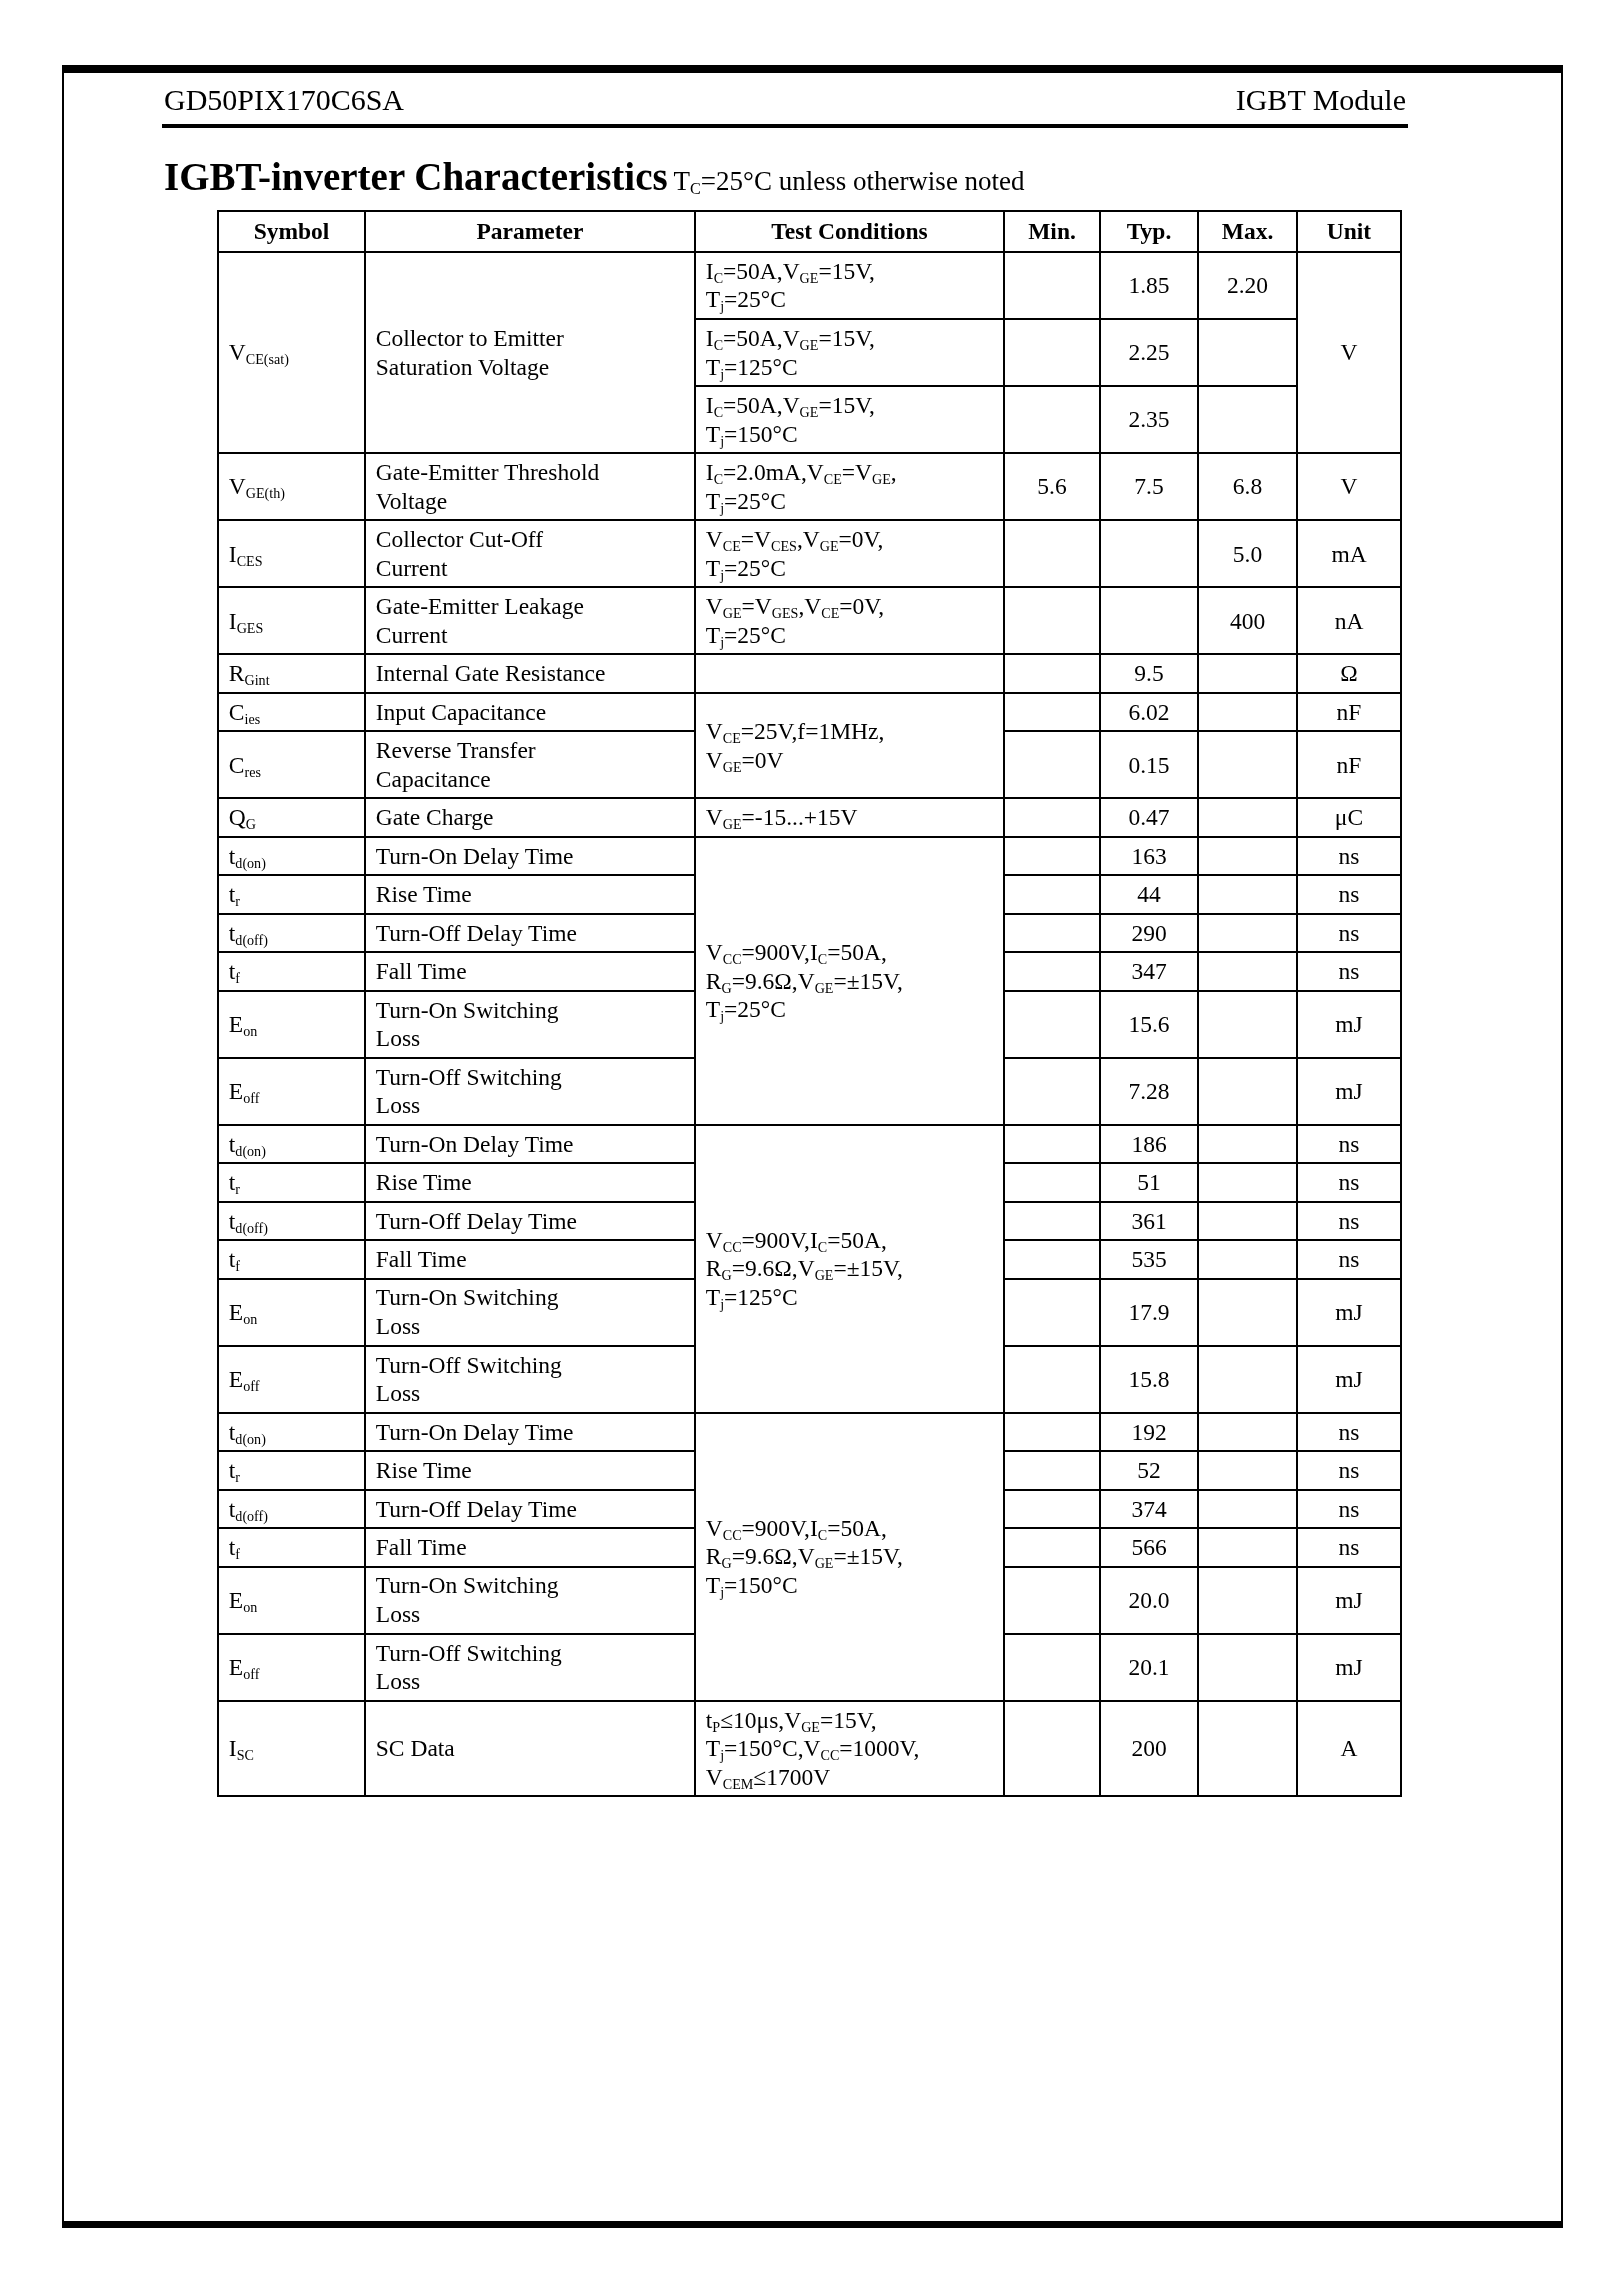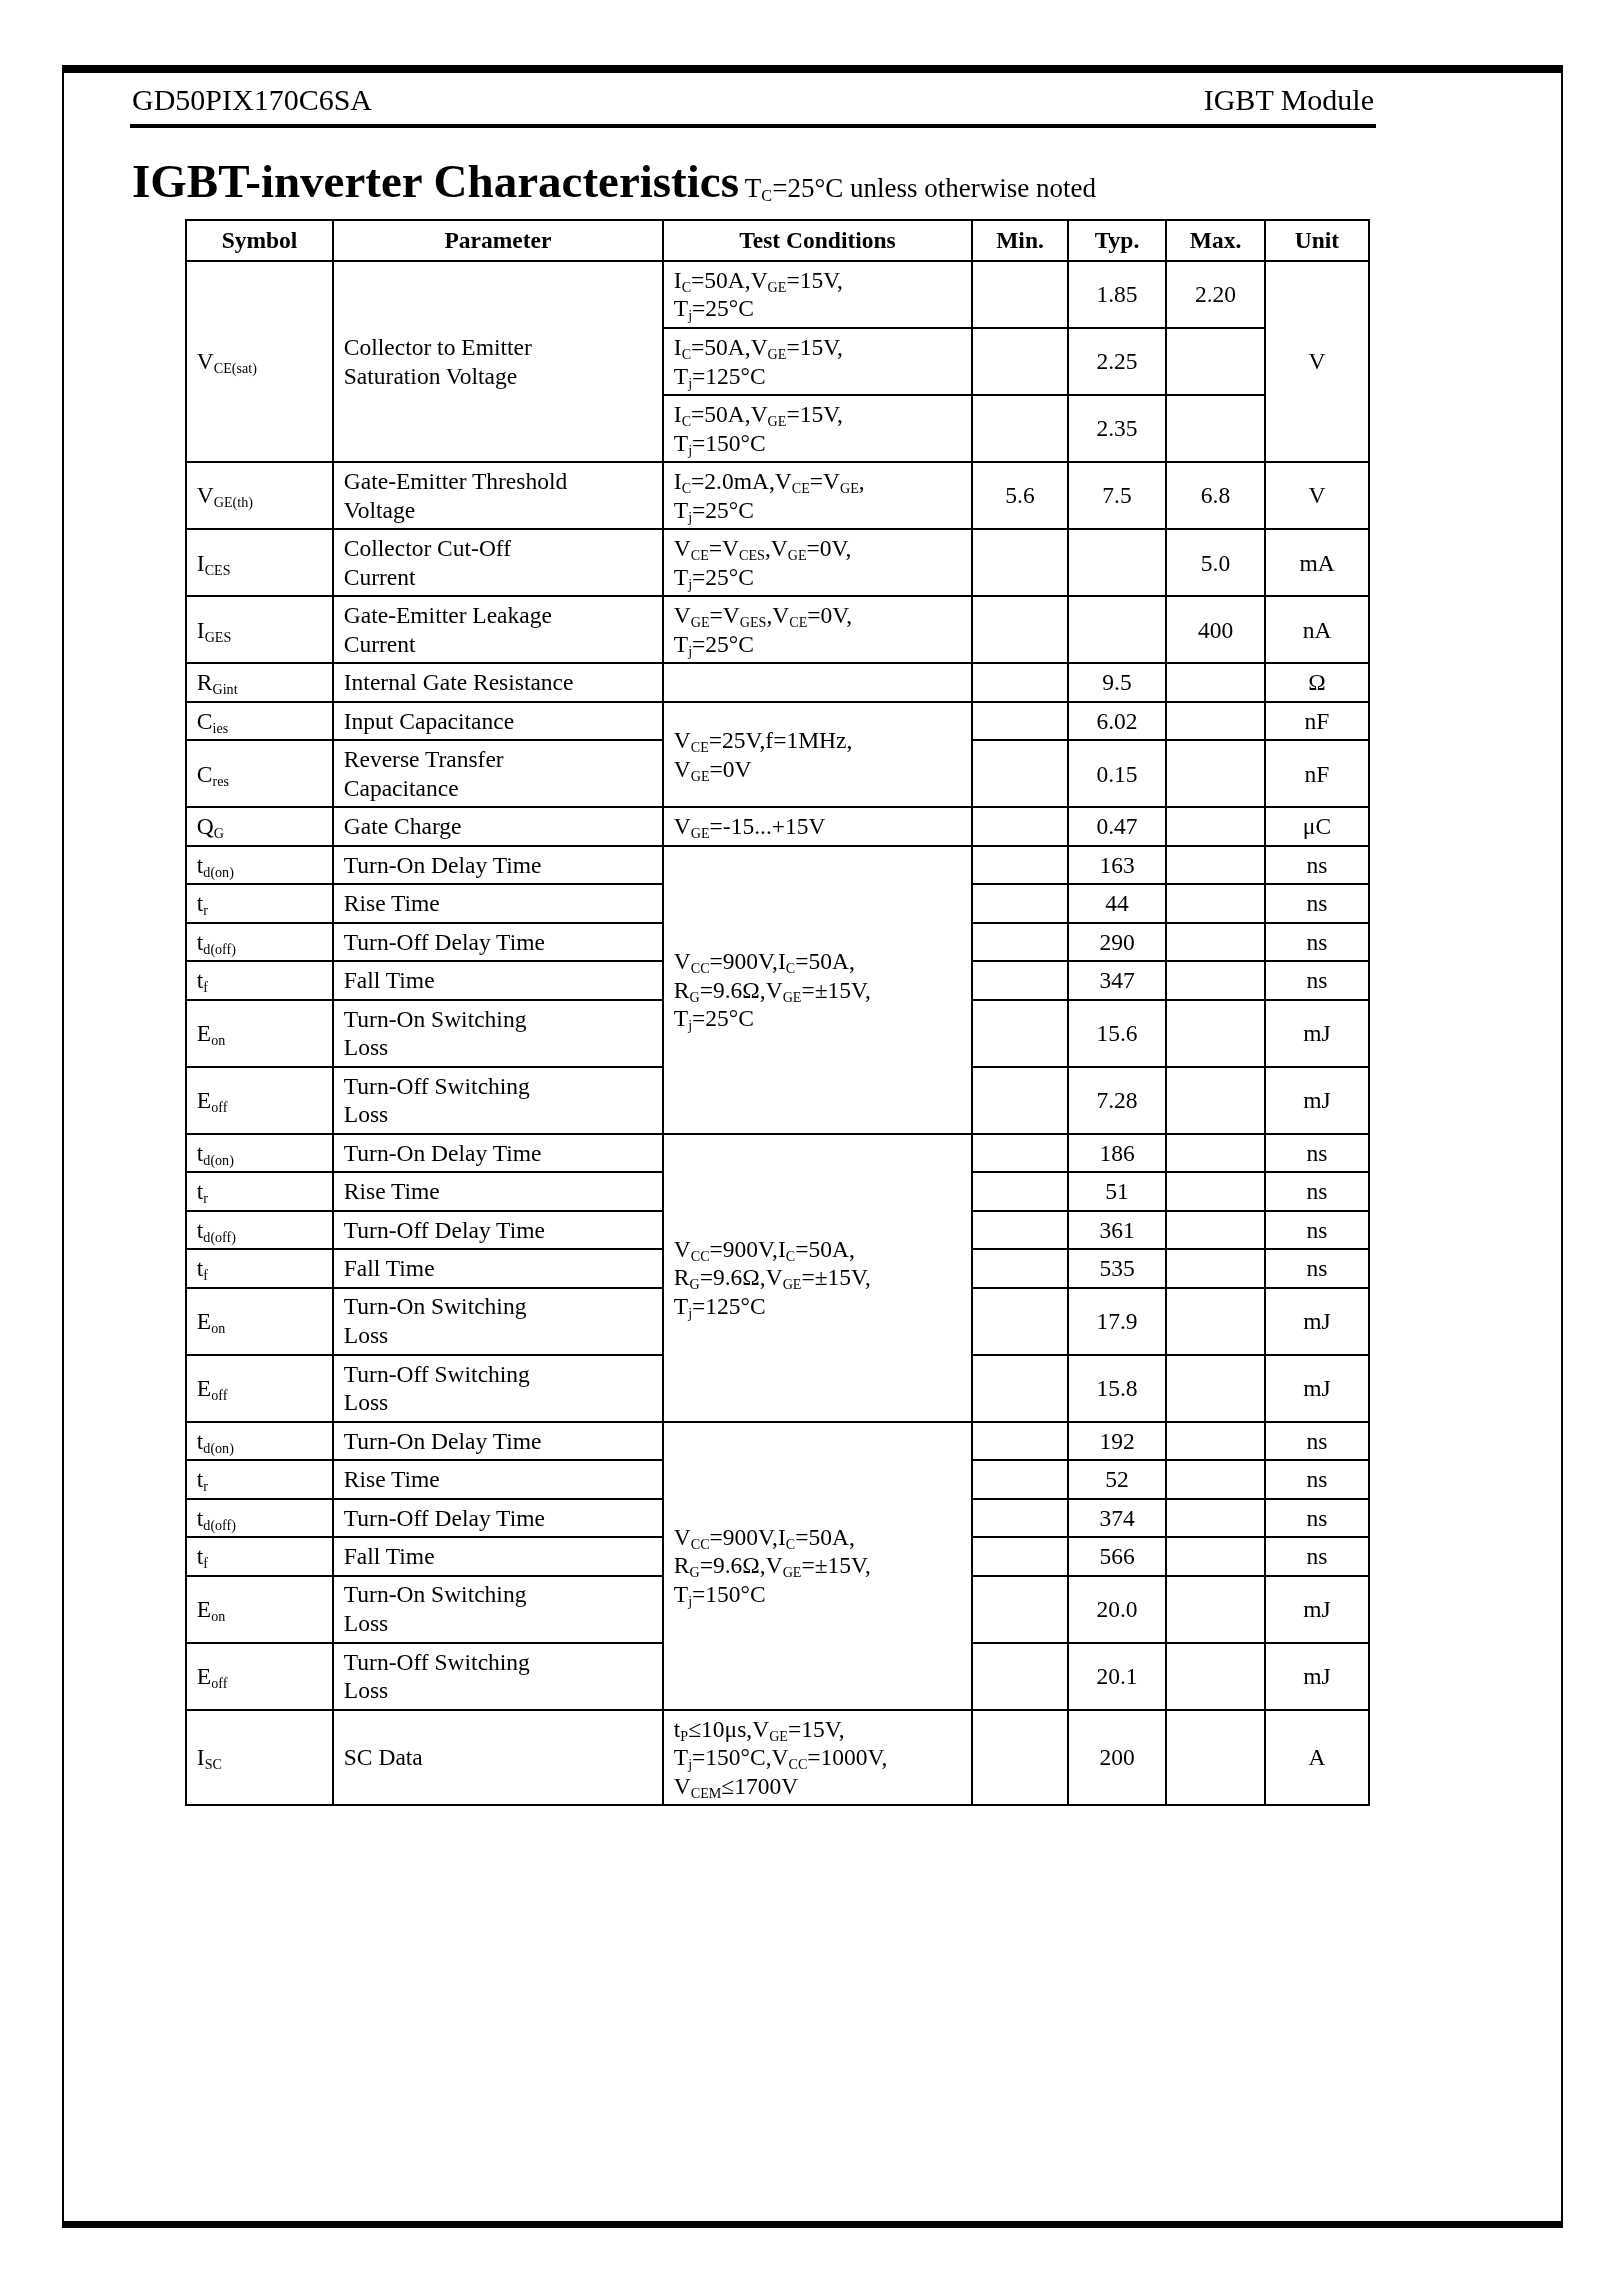--- a/index.html
+++ b/index.html
@@ -20,40 +20,40 @@
     top: 65px;
     width: 1501px;
     height: 2163px;
     box-sizing: border-box;
     border-style: solid;
     border-color: #000;
     border-width: 8.8px 2.9px 7.8px 2.9px;
     background: #fff;
   }
   .content {
-    margin-left: 66px;
+    margin-left: 98px;
     width: 1246px;
     padding-top: 7.8px;
   }
   .doc-header {
     display: flex;
     justify-content: space-between;
     align-items: baseline;
     font-size: 30px;
     line-height: 1.15;
     padding: 2px 2px 6.9px 2px;
     border-bottom: 4.9px solid #000;
   }
   .section-head {
     margin-top: 25.5px;
     margin-left: 2px;
     white-space: nowrap;
   }
   .section-title {
-    font-size: 47px;
+    font-size: 39px;
     font-weight: bold;
   }
   .section-sub {
     font-size: 27px;
     margin-left: 5.9px;
   }
   table.chars {
     border-collapse: collapse;
     table-layout: fixed;
     width: 1183px;

